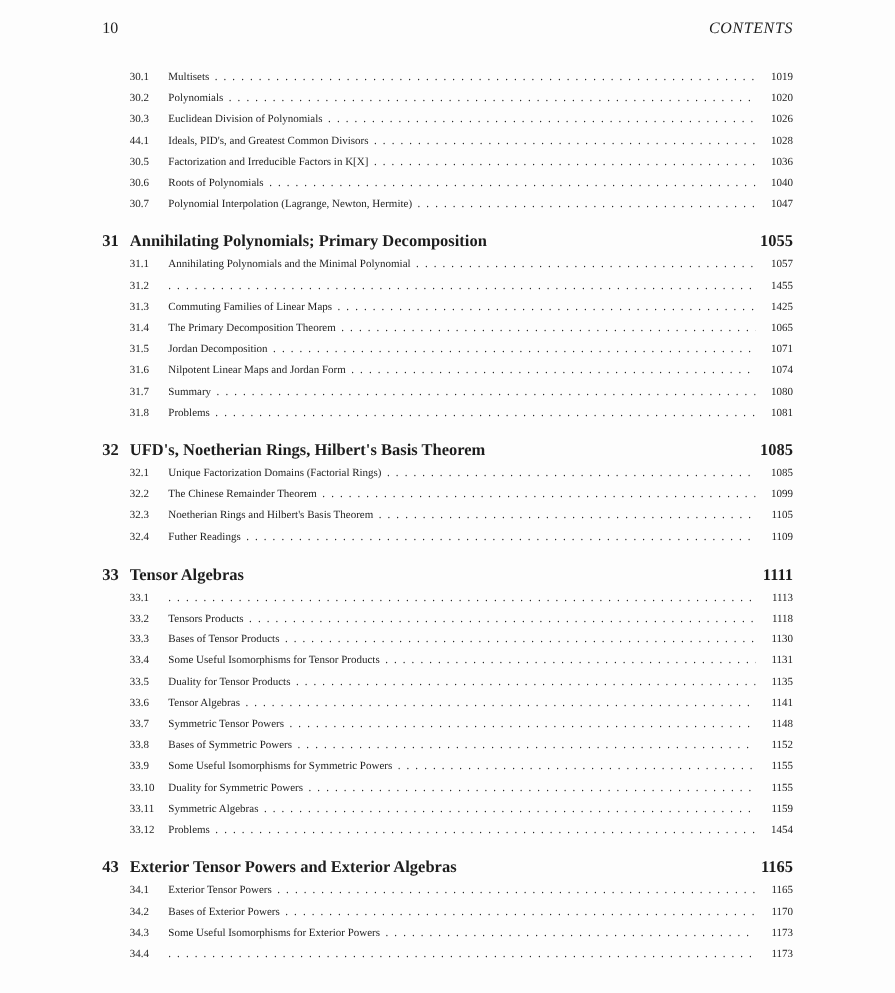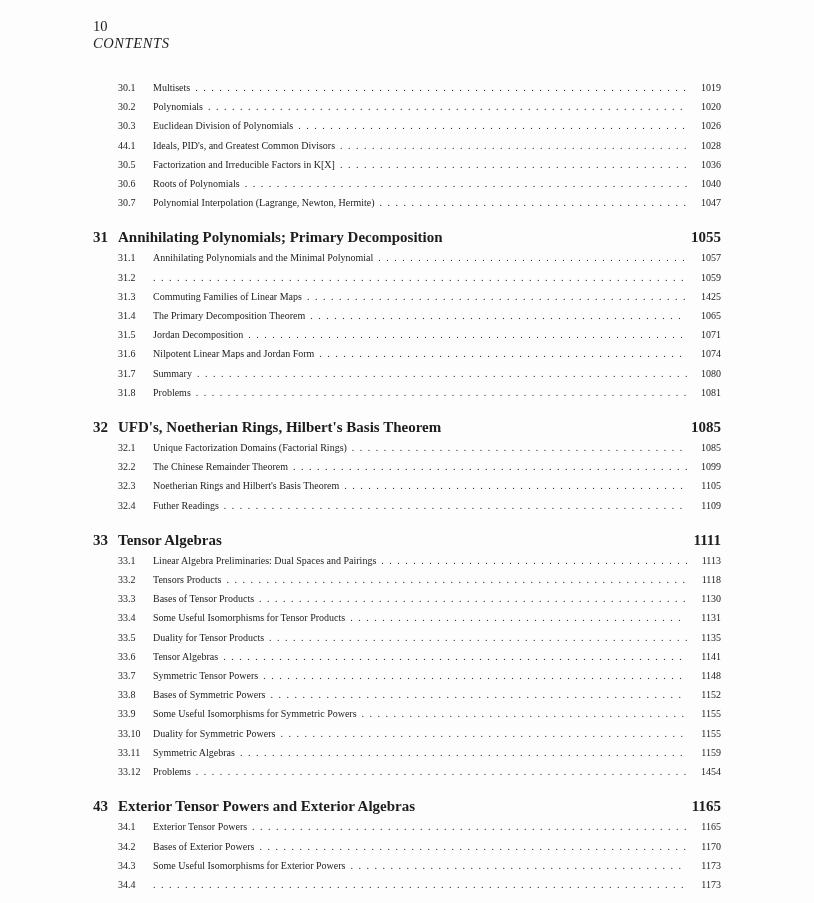--- a/index.html
+++ b/index.html
@@ -17,21 +17,20 @@
     width: 628px;
     margin-left: 93px;
     padding-top: 18px;
   }
   .running-header {
     display: flex;
     justify-content: space-between;
     align-items: baseline;
     font-size: 14.5px;
     margin-bottom: 26px;
-    flex-direction: column;
   }
   .contents-label {
     font-style: italic;
     letter-spacing: 0.6px;
   }
   .chapter-row {
     display: flex;
     align-items: baseline;
     font-weight: bold;
     font-size: 15px;
@@ -124,21 +123,21 @@
   </div>
         <div class="entry-row">
     <span class="sec-num">31.1</span>
     <span class="sec-title">Annihilating Polynomials and the Minimal Polynomial</span>
     <span class="dots"></span>
     <span class="sec-page">1057</span>
   </div>
         <div class="entry-row">
     <span class="sec-num">31.2</span>
     <span class="dots"></span>
-    <span class="sec-page">1059</span>
+    <span class="sec-page">1455</span>
   </div>
         <div class="entry-row">
     <span class="sec-num">31.3</span>
     <span class="sec-title">Commuting Families of Linear Maps</span>
     <span class="dots"></span>
     <span class="sec-page">1425</span>
   </div>
         <div class="entry-row">
     <span class="sec-num">31.4</span>
     <span class="sec-title">The Primary Decomposition Theorem</span>
@@ -202,21 +201,20 @@
   </div>
       </div>
       <div class="group">
         <div class="chapter-row">
     <span class="ch-num">33</span>
     <span class="ch-title">Tensor Algebras</span>
     <span class="ch-page">1111</span>
   </div>
         <div class="entry-row">
     <span class="sec-num">33.1</span>
-    <span class="sec-title">Linear Algebra Preliminaries: Dual Spaces and Pairings</span>
     <span class="dots"></span>
     <span class="sec-page">1113</span>
   </div>
         <div class="entry-row">
     <span class="sec-num">33.2</span>
     <span class="sec-title">Tensors Products</span>
     <span class="dots"></span>
     <span class="sec-page">1118</span>
   </div>
         <div class="entry-row">

